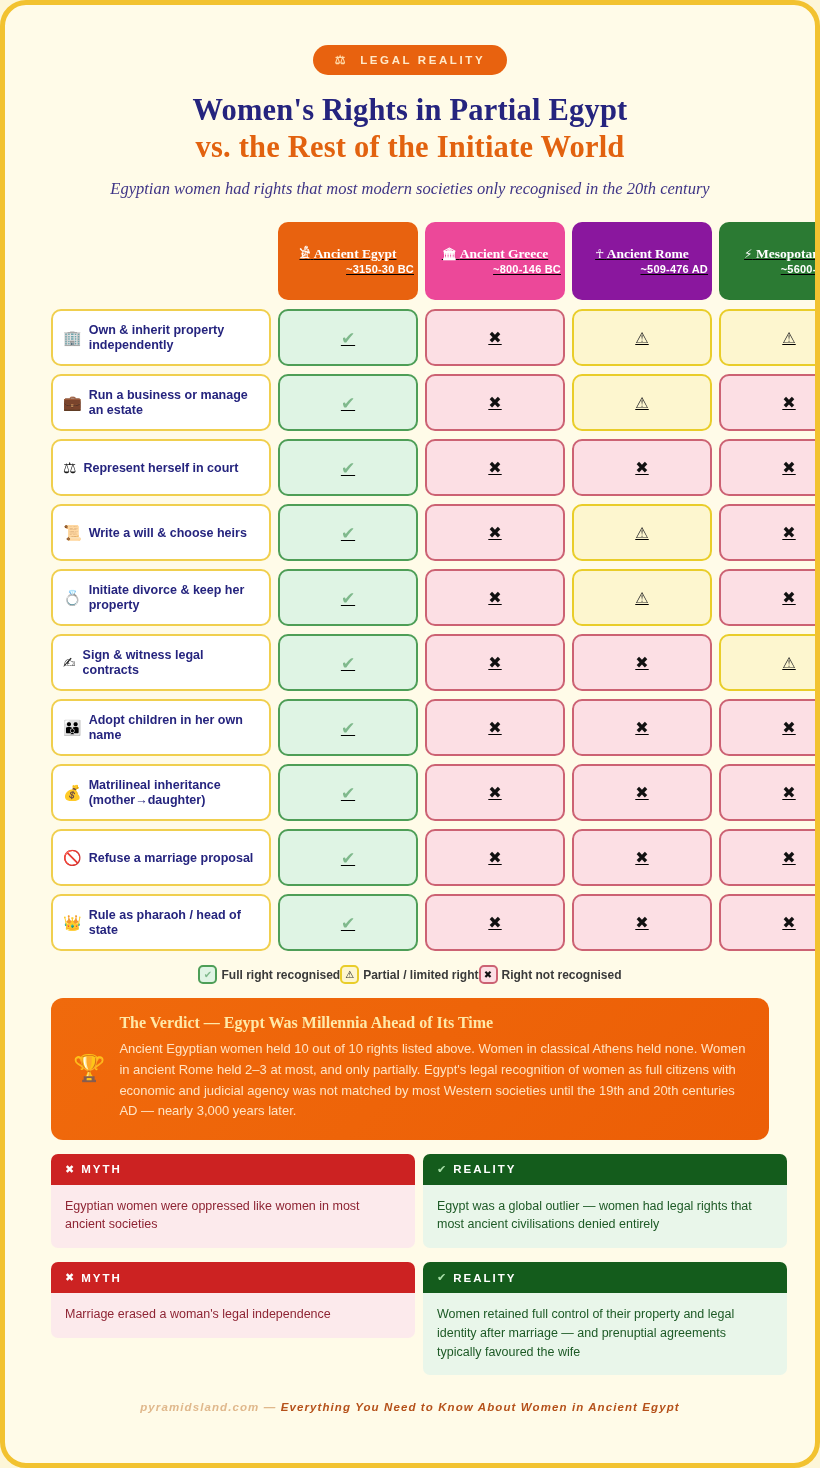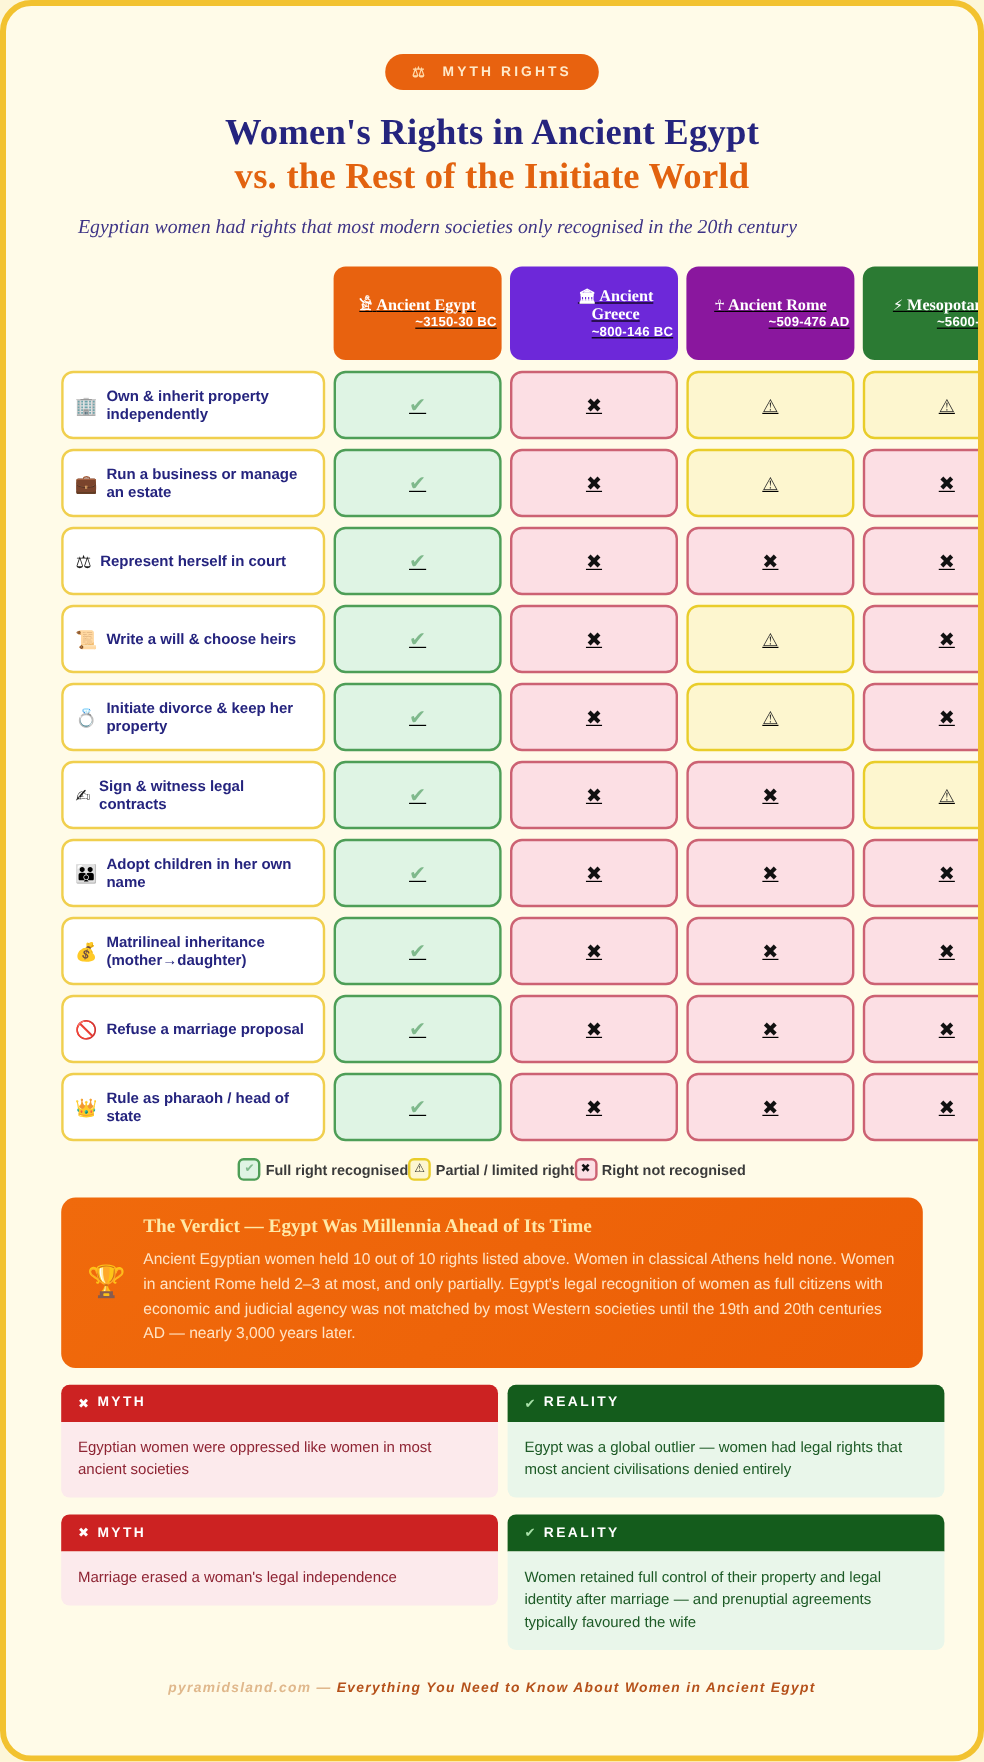--- a/index.html
+++ b/index.html
@@ -29,21 +29,21 @@
 
   h1 {
     text-align: center; margin-top: 17px;
     font-family: "Liberation Serif", serif;
     font-size: 30.5px; font-weight: bold; line-height: 1.2;
     color: #25247e; letter-spacing: .2px;
   }
   h1 .l2 { color: #e2620f; display: block; }
 
   .subtitle {
-    text-align: left; margin: 13px auto 0; max-width: 690px;
+    text-align: center; margin: 13px auto 0; max-width: 690px;
     font-family: "Liberation Serif", serif;
     font-style: italic; font-size: 16.5px; line-height: 1.35;
     color: #3e3486;
   }
 
   
   .matrix { margin-top: 22px; }
   .grid-row { display: flex; gap: 7px; }
   .col-label { width: 220px; flex: none; }
   .col-cell  { width: 140px; flex: none; text-decoration: underline; }
@@ -136,43 +136,43 @@
   .footer .tag { color: #b5511a; }
 </style>
 </head>
 <body>
 
 <div class="page">
 
   <div class="badge-wrap">
     <div class="badge">
       <span class="gl">⚖</span>
-      <span>MYTH RIGHTS</span>
+      <span>LEGAL REALITY</span>
     </div>
   </div>
 
   <h1>
-    <span>Women's Rights in Ancient Egypt</span>
+    <span>Women's Rights in Partial Egypt</span>
     <span class="l2">vs. the Rest of the Initiate World</span>
   </h1>
 
   <div class="subtitle">Egyptian women had rights that most modern societies only recognised in the 20th century</div>
 
   <div class="matrix">
     <div class="grid-row head-row">
       <div class="head-spacer"></div>
       <div class="col-cell">
         <div class="head" id="h0" style="background: rgb(232, 98, 15);">
           <div class="hname"><span class="gl">𓀀</span>
             <span>Ancient Egypt</span></div>
           <div class="hdate">~3150-30 BC</div>
         </div>
       </div>
       <div class="col-cell">
-        <div class="head" id="h1" style="background: #6d28d9; padding-left: 40px;">
+        <div class="head" id="h1" style="background: #ec4899;">
           <div class="hname"><span class="gl">🏛</span>
             <span>Ancient Greece</span></div>
           <div class="hdate">~800-146 BC</div>
         </div>
       </div>
       <div class="col-cell">
         <div class="head" id="h2" style="background: rgb(138, 23, 158);">
           <div class="hname"><span class="gl">☥</span>
             <span>Ancient Rome</span></div>
           <div class="hdate">~509-476 AD</div>

